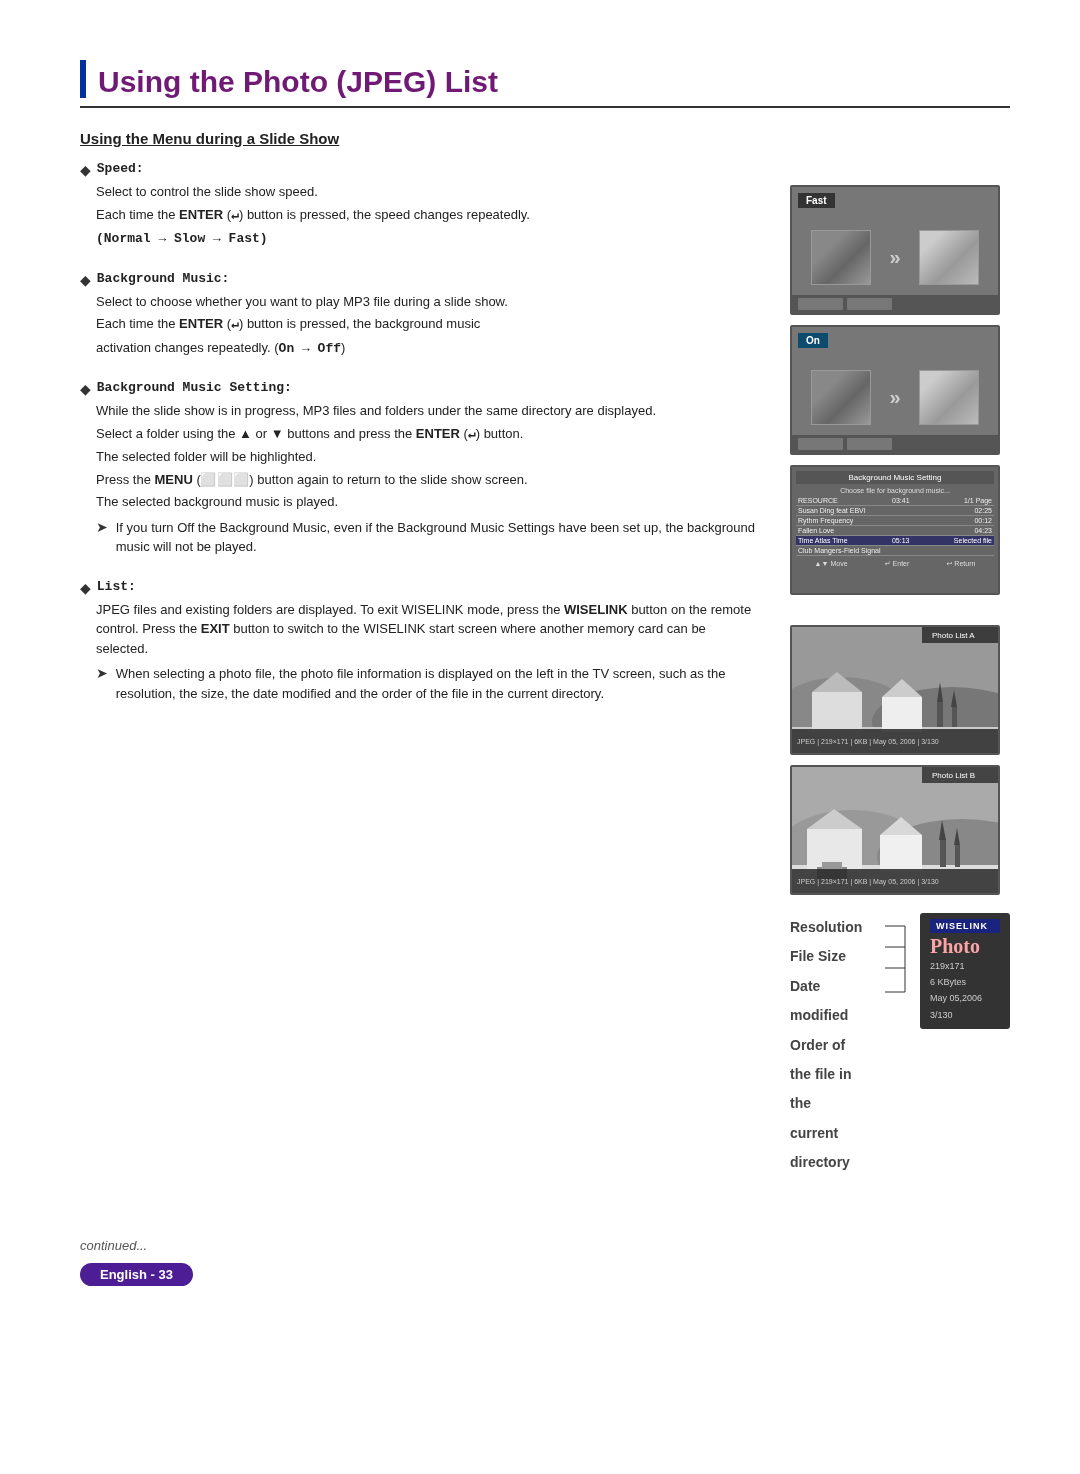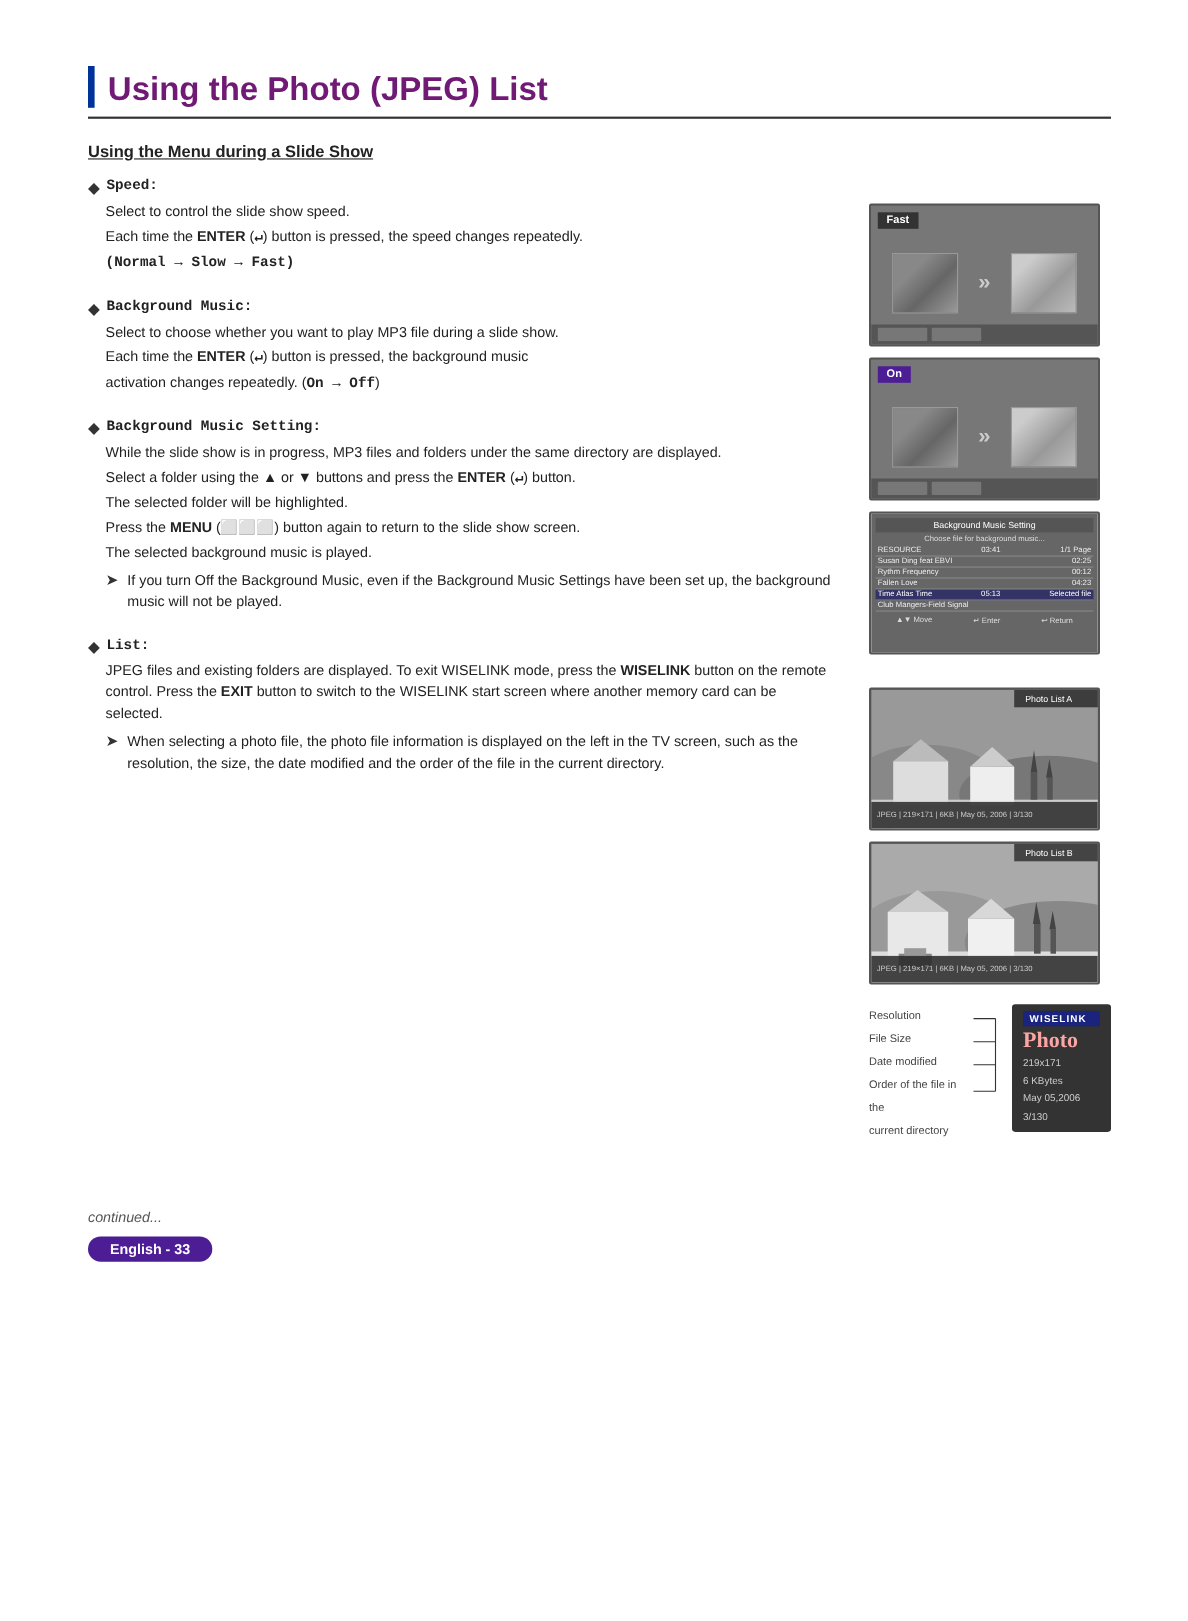--- a/index.html
+++ b/index.html
@@ -200,21 +200,21 @@
     }
     .bottom-bar-btn {
       height: 12px;
       width: 45px;
       background: #777;
       border-radius: 1px;
     }
 
     
     .on-label-box {
-      background: #4c1d95;
+      background: #0c4a6e;
       color: #fff;
     }
 
     
     .bgmusic-setting-inner {
       width: 100%;
       height: 100%;
       background: #666;
       padding: 4px;
     }
@@ -549,21 +549,21 @@
           </svg>
           <div class="photo-info-bar">
             <span class="photo-info-text">JPEG | 219×171 | 6KB | May 05, 2006 | 3/130</span>
           </div>
         </div>
       </div>
 
       <div class="wiselink-info-box">
         <div style="position:relative;">
 
-          <div style="font-size:10px;color:#444;line-height:2.1;">
+          <div style="font-size:14px;color:#444;line-height:2.1;font-weight:bold;">
             <div>Resolution</div>
             <div>File Size</div>
             <div>Date modified</div>
             <div style="margin-top:0;">Order of the file in the<br>current directory</div>
           </div>
         </div>
 
         <svg width="30" height="90" style="flex-shrink:0;margin-top:3px;">
           <line x1="5" y1="10" x2="25" y2="10" stroke="#333" stroke-width="1"></line>
           <line x1="5" y1="31" x2="25" y2="31" stroke="#333" stroke-width="1"></line>

